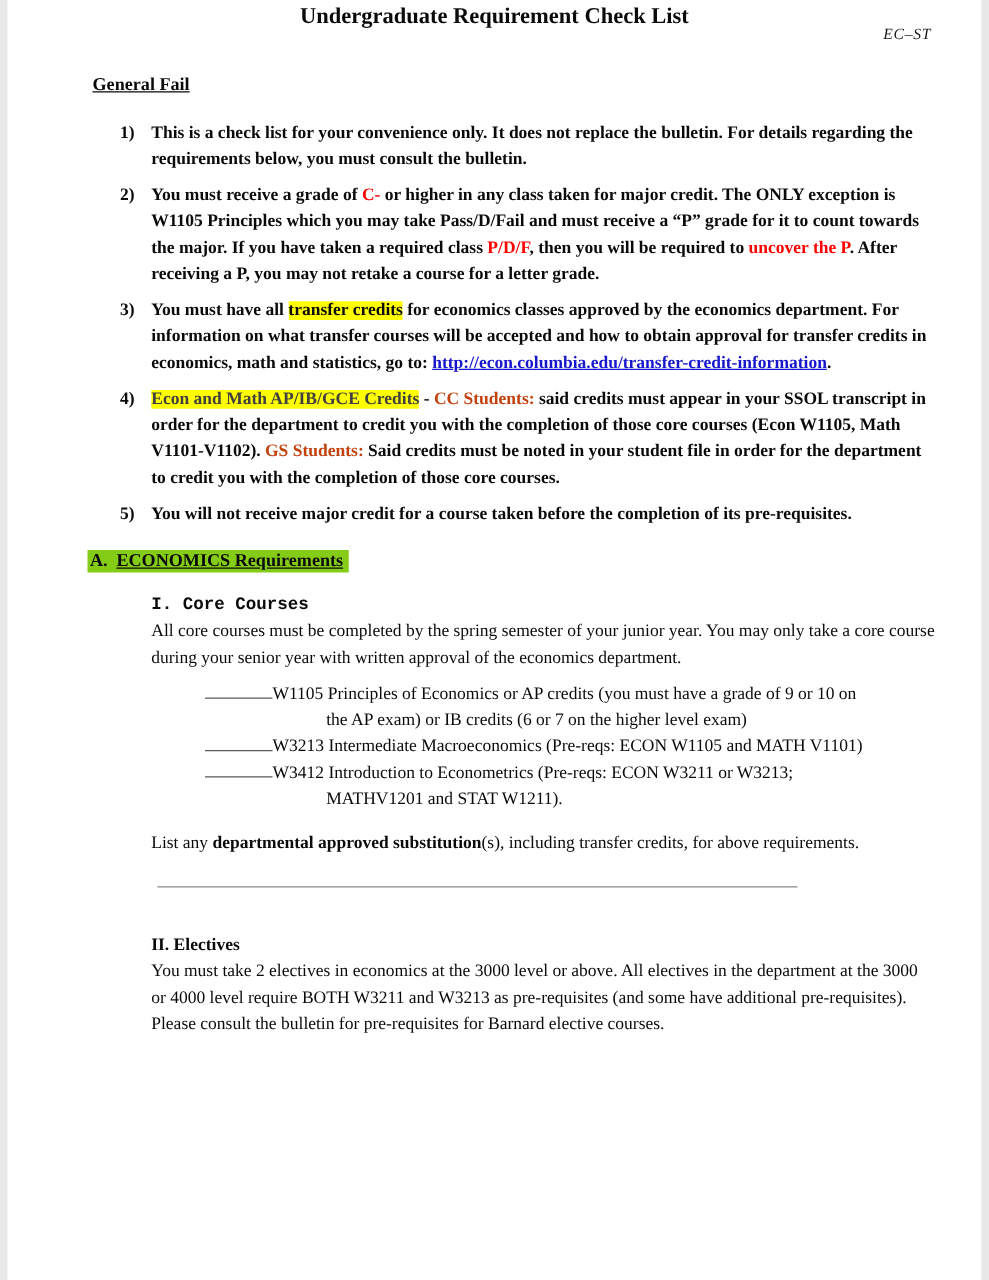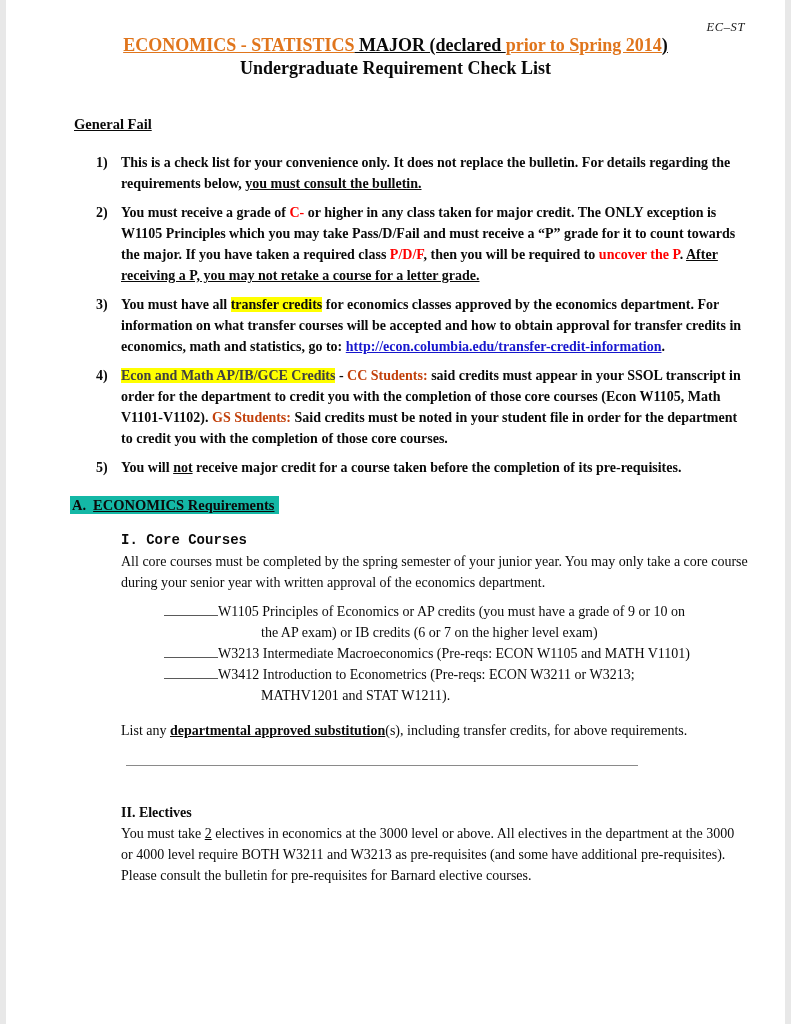--- a/index.html
+++ b/index.html
@@ -15,49 +15,48 @@
   }
   .title { margin-top:34px; text-align:center; font-size:18px; font-weight:bold; line-height:22px; }
   .title span { text-decoration:underline; }
   .t-orange { color:#e0751c; }
   .t-black { color:#0a0a0a; }
   .subtitle { text-align:center; font-size:18px; font-weight:bold; line-height:20px; margin-top:2px; }
   .gn-heading { margin:36px 0 0 68px; font-size:14.5px; font-weight:bold; text-decoration:underline; line-height:21px; }
   .notes { margin:17px 40px 0 115px; font-weight:bold; font-size:14px; line-height:21px; }
   .note { position:relative; margin-bottom:8px; max-width:622px; }
   .note .num { position:absolute; left:-25px; top:0; }
-  .u { text-decoration:underline; }
+  .u { }
   .red { color:#ff0000; }
   .rust { color:#c2410c; }
   .navy { color:#404040; }
   .hl-yellow { background:#ffff00; }
   .link { color:#1616cd; text-decoration:underline; font-weight:bold; cursor:pointer; }
   .section-a { margin:16px 0 0 64px; font-size:14.5px; font-weight:bold; line-height:22px; }
-  .section-a .hl-cyan { background:#14b8a6; padding:1px 4px 1px 2px; }
+  .section-a .hl-cyan { background:#84cc16; padding:1px 4px 1px 2px; }
   .section-a .hd { text-decoration:underline; margin-left:7px; }
   .core { margin-left:115px; width:628px; font-size:14px; line-height:21px; }
   .core-heading { font-weight:bold; margin-top:14px;font-family:Liberation Mono, monospace; }
   .course-list { margin-top:8px; margin-left:43px; }
   .course-row { max-width:585px; }
   .course-line2 { padding-left:97px; }
   .blank { display:inline-block; width:54px; height:13px; border-bottom:1.2px solid #5a5a5a; }
   .substitution { margin-top:14px; }
   .b { font-weight:bold; }
   .writein-line { margin:24px 0 0 5px; width:512px; height:0; border-bottom:1.5px solid #8a8a8a; }
   .electives-heading { font-weight:bold; margin-top:36px; }
   .electives-para { max-width:625px; }
 </style>
 </head>
 <body>
 
 <div class="page">
 
   <div class="corner">EC–ST</div>
 
-  <h1 class="title"><span class="t-orange">ECONOMICS - STATISTICS</span><span class="t-black"> MAJOR (declared </span><span class="t-orange">prior to Spring 2014</span><span class="t-black">)</span></h1>
 
   <div class="subtitle">Undergraduate Requirement Check List</div>
 
   <h2 class="gn-heading">General Fail</h2>
 
   <div class="notes">
 
     <div class="note">
       <span class="num">1)</span><span>This is a check list for your convenience only. It does not replace the bulletin. For details regarding the requirements below, </span><span class="u">you must consult the bulletin.</span>
     </div>

